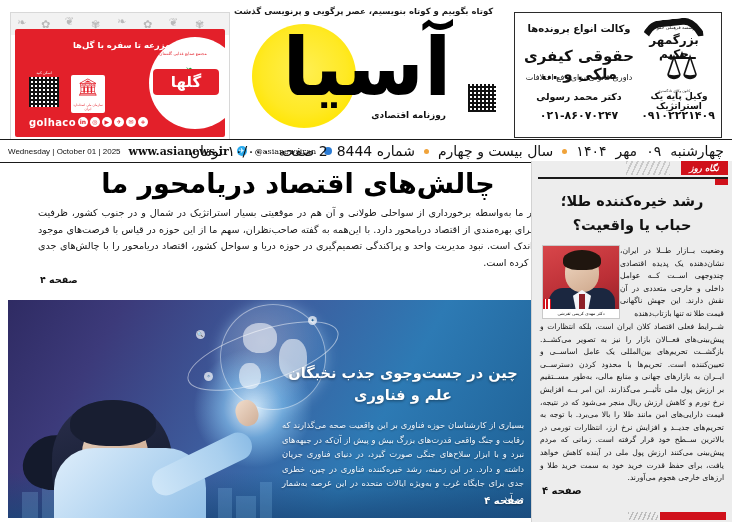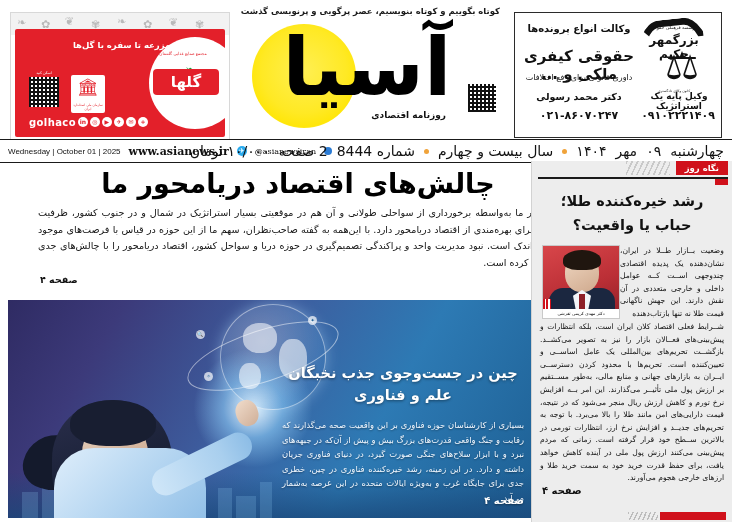--- a/index.html
+++ b/index.html
@@ -72,21 +72,21 @@
     width:10px;height:10px;border-radius:50%;background:#fff;color:#e3202a;
     font-size:6px;line-height:10px;text-align:center;font-weight:bold;
   }
   .golha-url{color:#fff;font-size:10px;font-weight:bold;margin-left:4px;letter-spacing:.4px;}
 
   
   .logo-wrap{
     position:absolute;left:232px;top:2px;width:270px;height:136px;
   }
   .logo-tagline{
-    position:absolute;top:4px;right:2px;left:2px;text-align:right;
+    position:absolute;top:4px;right:2px;left:2px;text-align:left;
     font-size:8.5px;color:#1a1a1a;font-weight:bold;white-space:nowrap;
   }
   .sun{
     position:absolute;left:20px;top:22px;width:104px;height:104px;border-radius:50%;
     background:radial-gradient(circle at 50% 45%, #ffef52 0%, #ffe924 55%, #ffe60a 72%, rgba(255,237,40,0) 100%);
   }
   .logo-word{
     position:absolute;left:0;right:0;top:18px;text-align:center;
     font-size:80px;line-height:96px;font-weight:bold;color:#000;
     font-family:"DejaVu Sans","Liberation Sans",sans-serif;
@@ -266,20 +266,21 @@
     position:absolute;right:0;top:0;width:200px;height:361px;
     background:#ededed;border-left:1px solid #d2d2d2;
   }
   .side-tabrow{
     position:absolute;right:0;top:0;width:200px;height:17px;
   }
   .side-tab{
     position:absolute;right:4px;top:0;height:14px;padding:0 9px;
     background:#d0111b;color:#fff;font-size:8.5px;font-weight:bold;
     line-height:14px;
+    font-style:italic;
   }
   .side-hatch{
     position:absolute;right:62px;top:0;width:44px;height:14px;
     background:repeating-linear-gradient(115deg,#c9c9c9 0 1.6px,transparent 1.6px 5px);
   }
   .side-rule{
     position:absolute;right:4px;left:6px;top:16px;height:1.6px;background:#1a1a1a;
   }
   .side-sq{
     position:absolute;right:4px;top:18px;width:13px;height:6px;background:#d0111b;
@@ -315,21 +316,21 @@
   .sp-cap{
     position:absolute;left:0;bottom:0;width:76px;height:9px;background:#ffffff;
     color:#111;font-size:4.4px;line-height:9px;text-align:center;
   }
   .sp-bars{
     position:absolute;left:0;bottom:9px;width:8px;height:10px;
     background:repeating-linear-gradient(90deg,#d0111b 0 2px,#fff 2px 3.5px);
   }
   .side-body1{
     position:absolute;right:8px;top:84px;width:104px;
-    font-size:7.6px;line-height:12.6px;color:#111;text-align:justify;
+    font-size:7.6px;line-height:12.6px;color:#111;text-align:justify;font-family:Liberation Serif, serif;
   }
   .side-body2{
     position:absolute;right:8px;left:8px;top:160px;
     font-size:7.6px;line-height:12.6px;color:#111;text-align:justify;
   }
   .side-page{
     position:absolute;left:10px;bottom:26px;font-size:10px;font-weight:bold;color:#111;
   }
   .side-foot{
     position:absolute;right:6px;bottom:2px;width:66px;height:8px;

